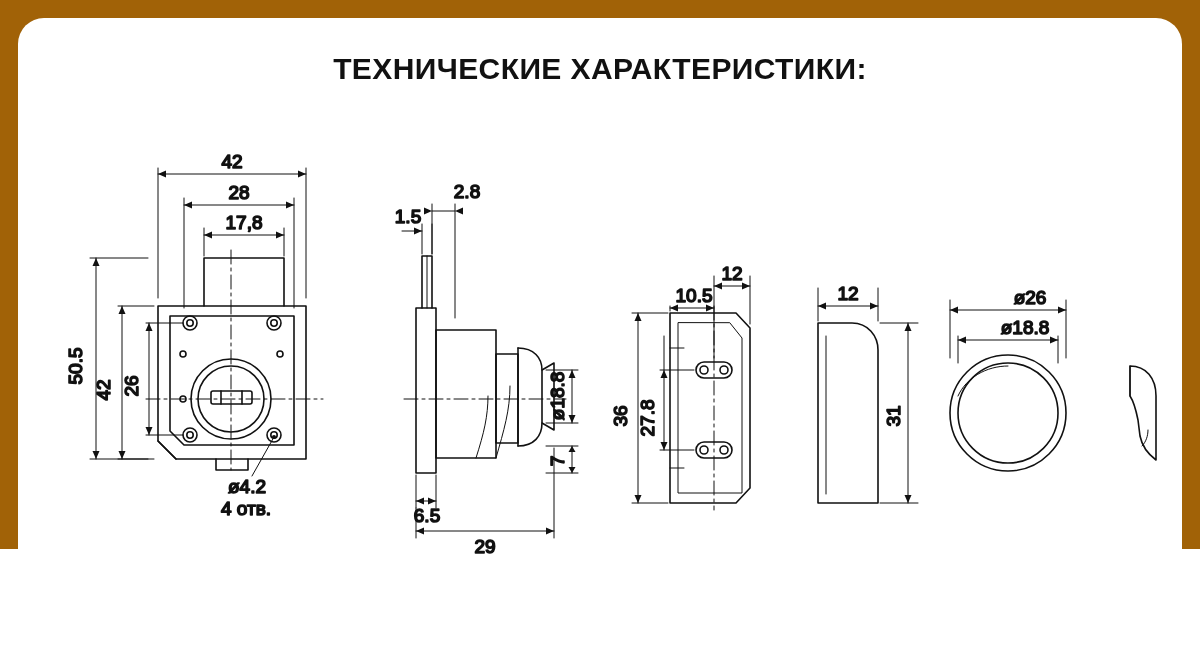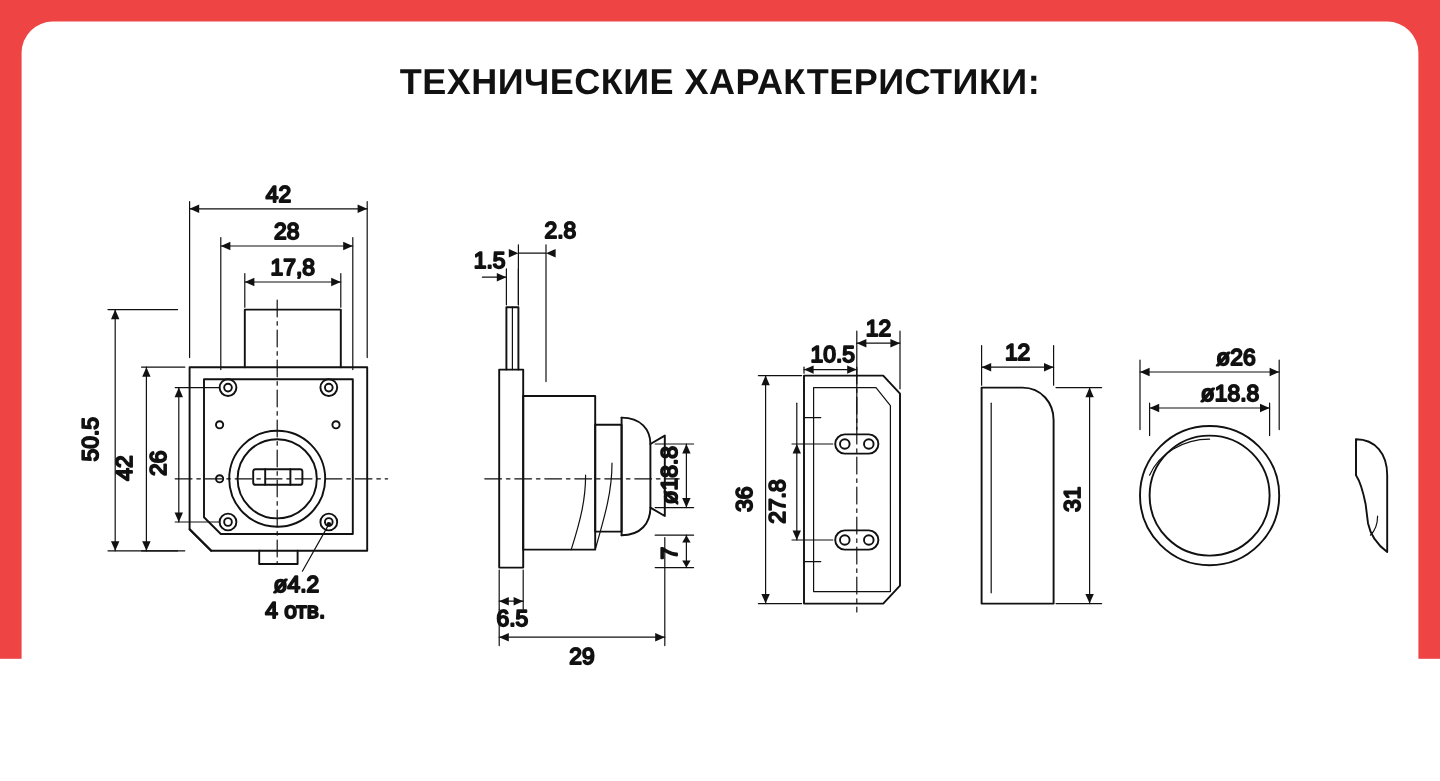--- a/index.html
+++ b/index.html
@@ -10,21 +10,21 @@
   body {
     width: 1200px;
     height: 651px;
     font-family: "Liberation Sans", sans-serif;
     overflow: hidden;
   }
   #page {
     position: relative;
     width: 1200px;
     height: 549px;
-    background: #ef4444;
+    background: #a16207;
     box-sizing: border-box;
   }
   #card {
     position: absolute;
     left: 18px;
     top: 18px;
     width: 1164px;
     height: 615px;
     background: #ffffff;
     border-radius: 26px;

